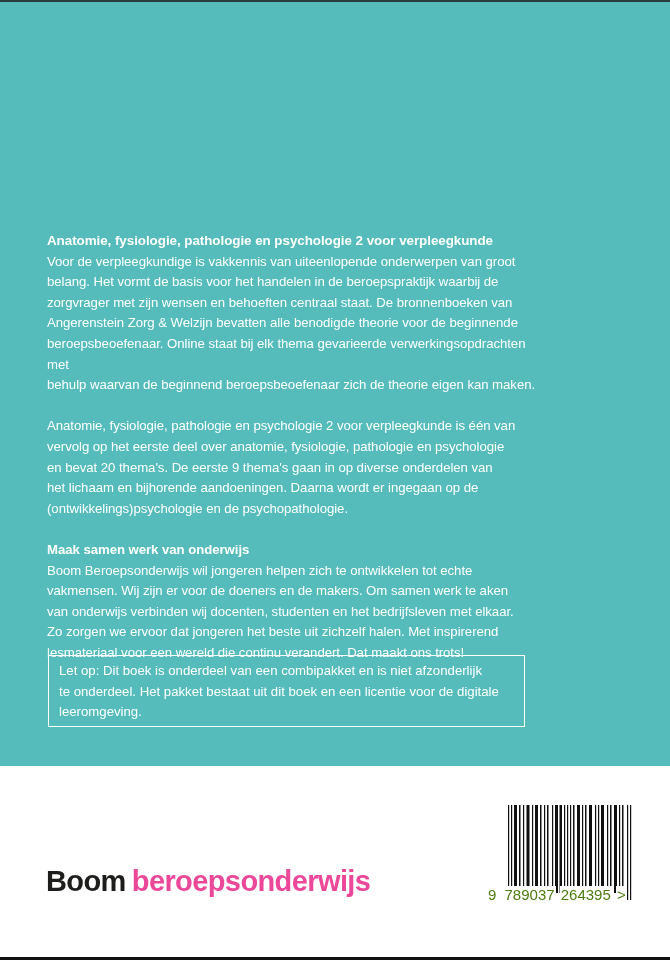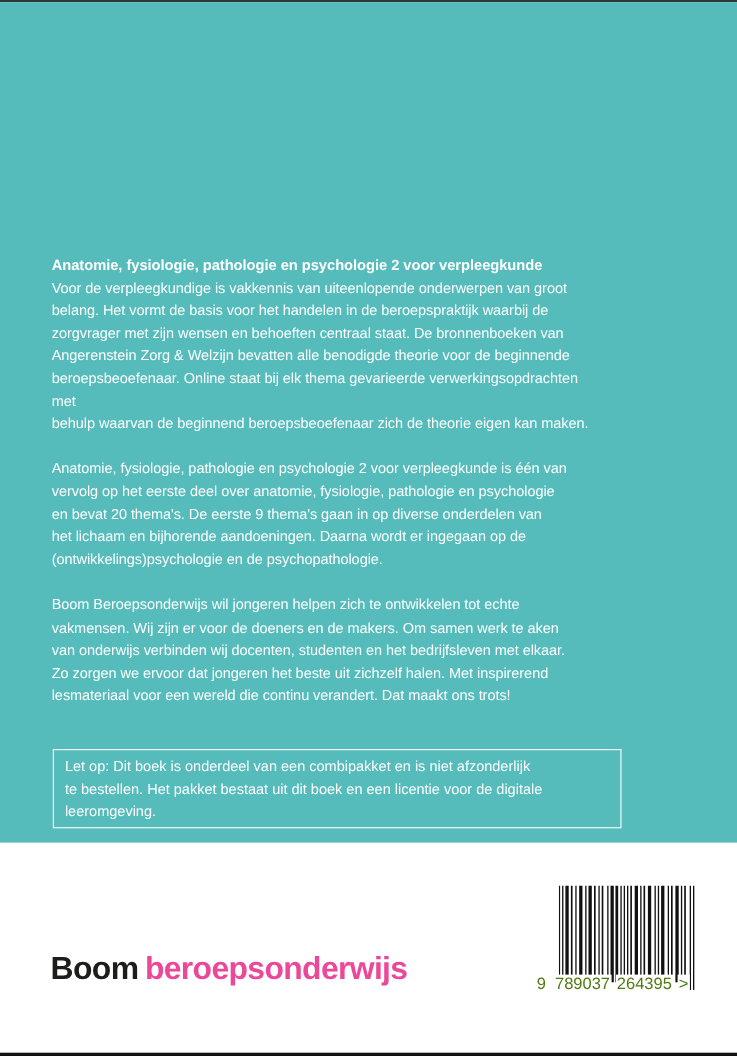--- a/index.html
+++ b/index.html
@@ -16,24 +16,23 @@
     }
     .content {
       position: absolute; left: 47px; top: 229px; width: 490px;
       font-size: 13.2px; line-height: 20.6px; letter-spacing: -0.05px;
     }
     .content p { margin: 0; }
     .book-title { font-weight: bold; font-size: 13.4px; }
     .section-heading { font-weight: bold; }
     .gap { height: 20.6px; }
     .notice-box {
-      position: absolute; left: 48px; top: 679px; width: 475px; height: 70px;
+      position: absolute; left: 48px; top: 653px; width: 475px; height: 70px;
       border: 1.5px solid #ffffff;
       box-sizing: content-box;
-      padding-left: 40px;
     }
     .notice-text {
       position: absolute; left: 10px; top: 5px; width: 460px;
       font-size: 13.2px; line-height: 20.6px; color: #ffffff;
     }
     .bottom-area { position: absolute; left: 0; top: 774px; width: 670px; height: 183px; background: #ffffff; }
     .publisher-logo {
       position: absolute; left: 46px; top: 864px;
       font-weight: bold; font-size: 29px; letter-spacing: -0.6px; line-height: 34px;
       white-space: nowrap;
@@ -65,31 +64,32 @@
     <p>Angerenstein Zorg &amp; Welzijn bevatten alle benodigde theorie voor de beginnende</p>
     <p>beroepsbeoefenaar. Online staat bij elk thema gevarieerde verwerkingsopdrachten met</p>
     <p>behulp waarvan de beginnend beroepsbeoefenaar zich de theorie eigen kan maken.</p>
     <div class="gap"></div>
     <p>Anatomie, fysiologie, pathologie en psychologie 2 voor verpleegkunde is één van</p>
     <p>vervolg op het eerste deel over anatomie, fysiologie, pathologie en psychologie</p>
     <p>en bevat 20 thema's. De eerste 9 thema's gaan in op diverse onderdelen van</p>
     <p>het lichaam en bijhorende aandoeningen. Daarna wordt er ingegaan op de</p>
     <p>(ontwikkelings)psychologie en de psychopathologie.</p>
     <div class="gap"></div>
+    <p class="section-heading">Maak samen werk van onderwijs</p>
     <p>Boom Beroepsonderwijs wil jongeren helpen zich te ontwikkelen tot echte</p>
     <p>vakmensen. Wij zijn er voor de doeners en de makers. Om samen werk te aken</p>
     <p>van onderwijs verbinden wij docenten, studenten en het bedrijfsleven met elkaar.</p>
     <p>Zo zorgen we ervoor dat jongeren het beste uit zichzelf halen. Met inspirerend</p>
     <p>lesmateriaal voor een wereld die continu verandert. Dat maakt ons trots!</p>
   </div>
 
   <div class="notice-box">
     <div class="notice-text">
       <p style="margin:0">Let op: Dit boek is onderdeel van een combipakket en is niet afzonderlijk</p>
-      <p style="margin:0">te bestellen. Het pakket bestaat uit dit boek en een licentie voor de digitale</p>
+      <p style="margin:0">te onderdeel. Het pakket bestaat uit dit boek en een licentie voor de digitale</p>
       <p style="margin:0">leeromgeving.</p>
     </div>
   </div>
 </div>
 
 <div class="bottom-area"></div>
 
 <div class="publisher-logo">
   <span class="logo-boom">Boom</span><span class="logo-sub">beroepsonderwijs</span>
 </div>

